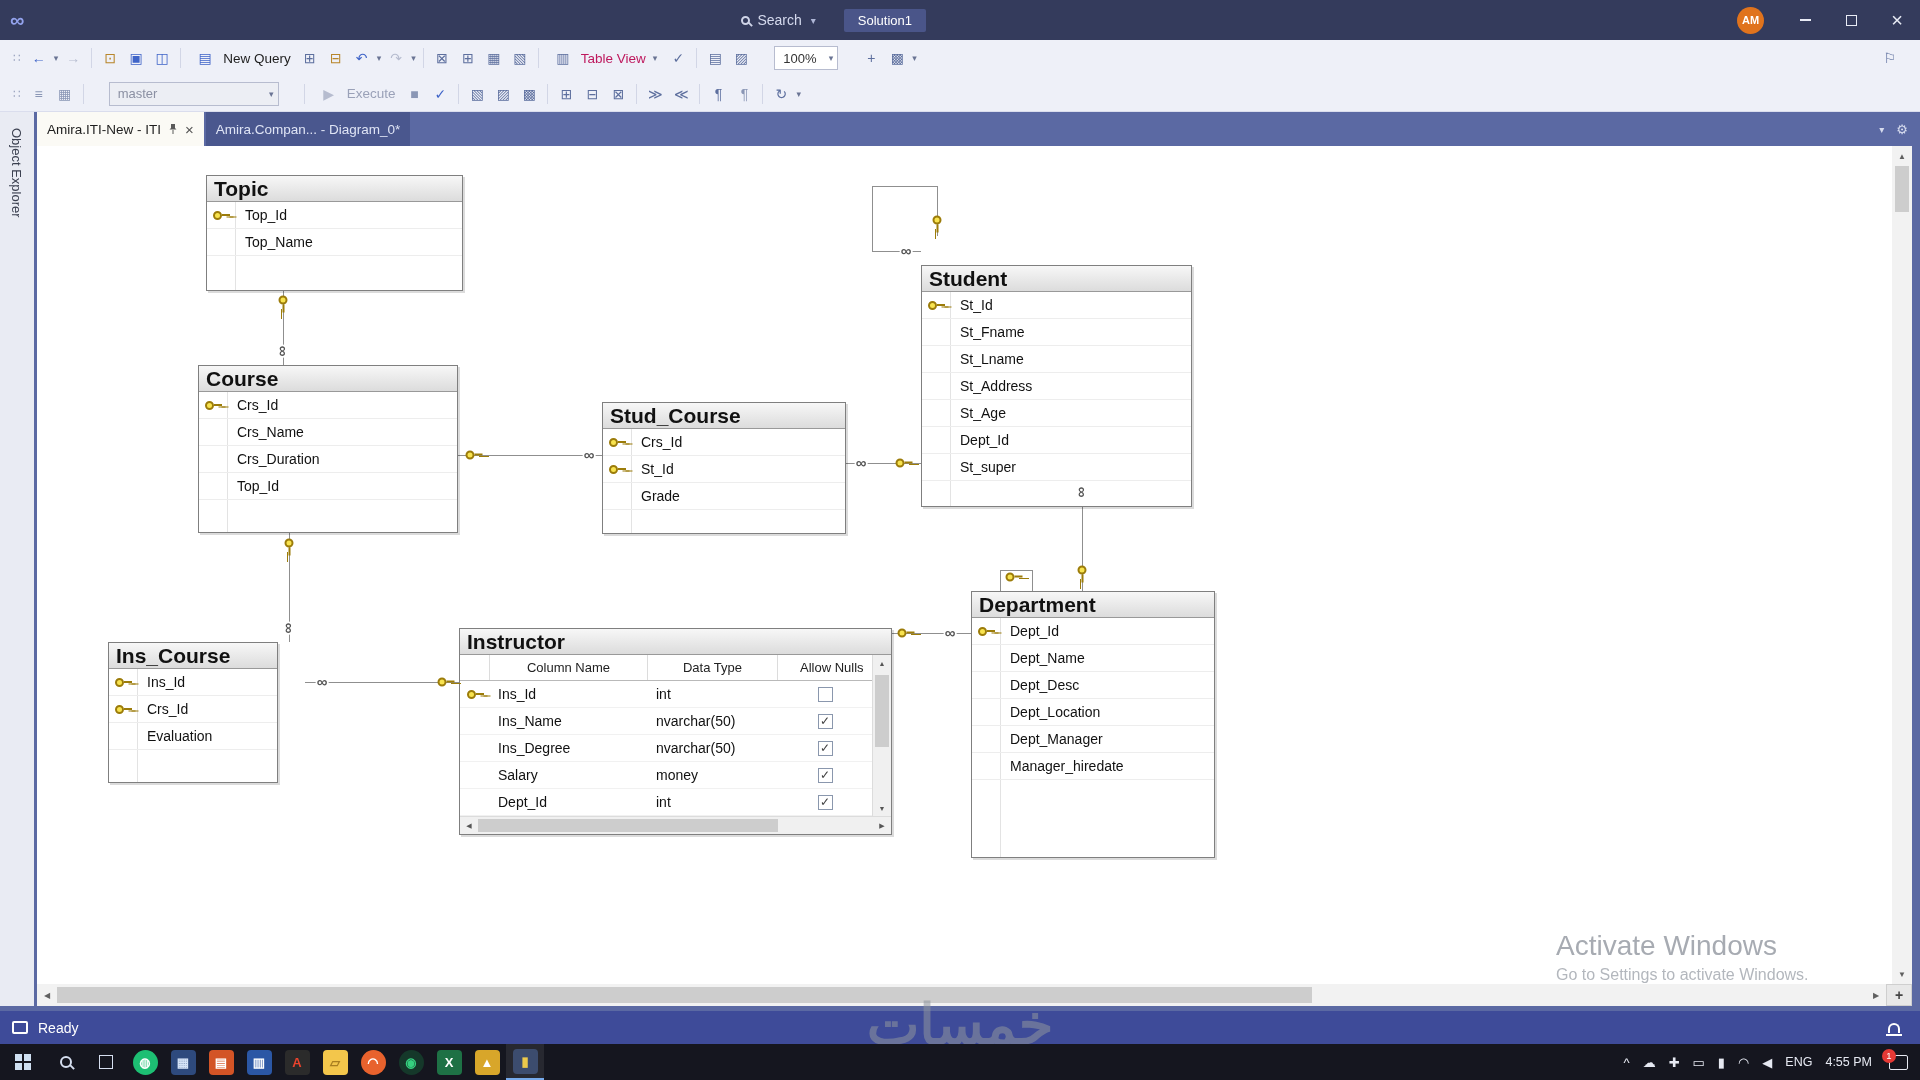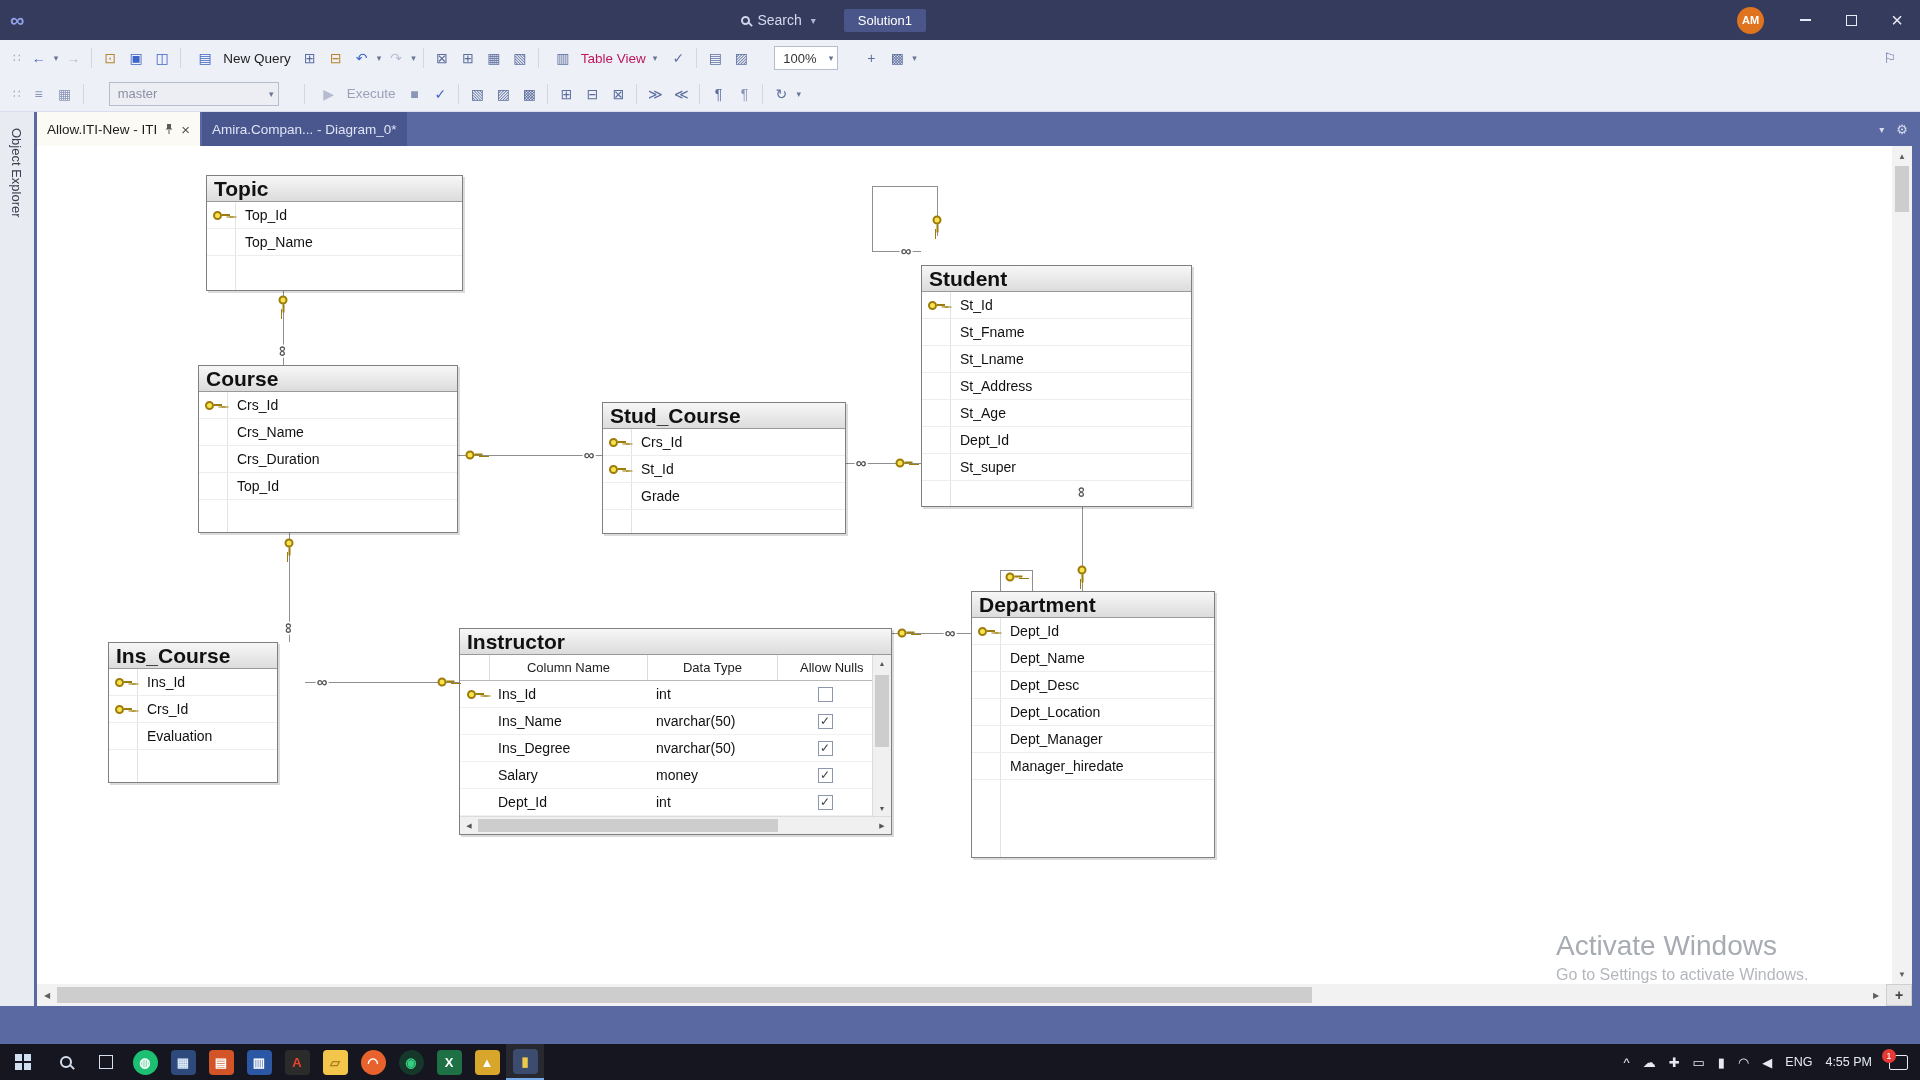--- a/index.html
+++ b/index.html
@@ -230,21 +230,21 @@
       </div>
   </div>
 
   <div id="objstrip">
     <span>Object Explorer</span>
   </div>
 
   <div id="tabstrip">
     <div id="tabs">
         <div class="tab active">
-          <span class="tab-label">Allow.ITI-New - ITI</span>
+          <span class="tab-label">Amira.ITI-New - ITI</span>
           <span class="tab-pin">
             <svg width="10" height="11" viewBox="0 0 10 11">
               <path d="M3 0h4v4l1.5 1.5h-7L3 4z" fill="#5a5a5a"></path>
               <rect x="4.5" y="6" width="1" height="4" fill="#5a5a5a"></rect>
             </svg>
           </span>
           <span class="tab-close">×</span>
         </div>
         <div class="tab inactive">
           <span class="tab-label">Amira.Compan... - Diagram_0*</span>
@@ -470,21 +470,27 @@
     <span class="sbv-arrow" style="top:0">▲</span>
     <div id="v-thumb"></div>
     <span class="sbv-arrow" style="bottom:0">▼</span>
   </div>
   <div id="corner-pan">+</div>
 
   <div id="activate">
     <div class="l1">Activate Windows</div>
     <div class="l2">Go to Settings to activate Windows.</div>
   </div>
-
+  <div id="brand">خمسات</div>
+
+  <div id="statusbar">
+    <span id="status-icon"></span>
+    <span>Ready</span>
+    <span id="bell"></span>
+  </div>
 
   <div id="taskbar">
     <div class="tbi" id="start-btn">
       <span class="winlogo">
           <i></i>
           <i></i>
           <i></i>
           <i></i>
         </span>
     </div>

